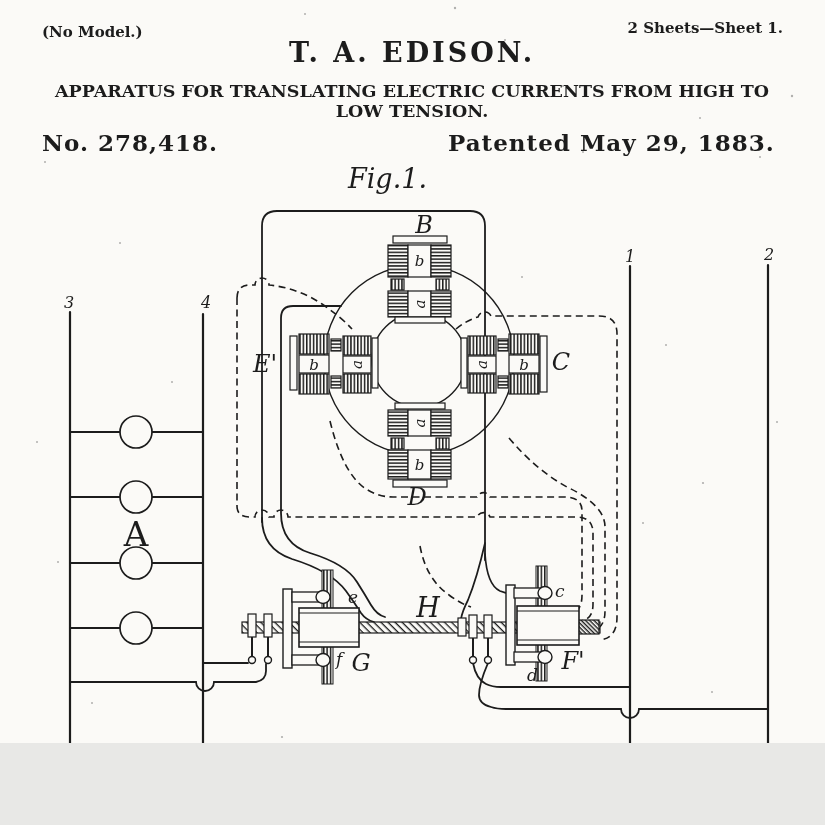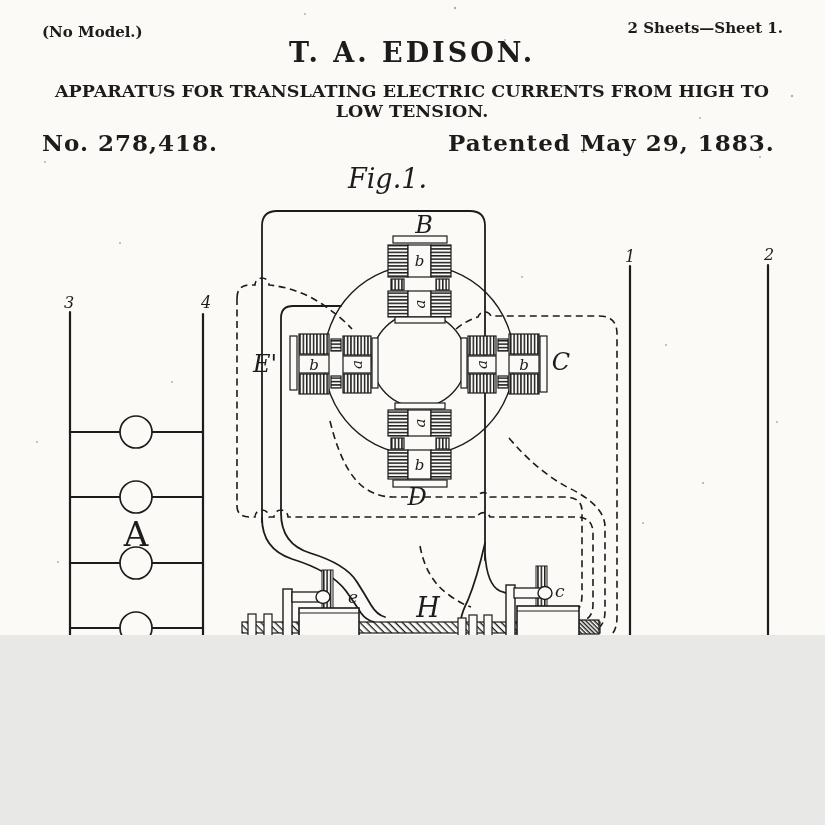--- a/index.html
+++ b/index.html
@@ -1,16 +1,16 @@
 <!DOCTYPE html>
 <html><head>
 <meta charset="utf-8">
 <style>
   html,body{margin:0;padding:0;background:#e8e8e6;}
-  .sheet{position:relative;width:825px;height:635px;background:#fbfaf7;overflow:hidden;margin:0 auto;}
+  .sheet{position:relative;width:825px;height:743px;background:#fbfaf7;overflow:hidden;margin:0 auto;}
   svg{position:absolute;left:0;top:0;}
   text{fill:#1c1c1c;font-family:"DejaVu Serif","Liberation Serif",serif;}
   .cap{font-weight:bold;}
   .ital{font-style:italic;}
   .mid{text-anchor:middle;}
   .end{text-anchor:end;}
 </style>
 </head>
 <body>
 

